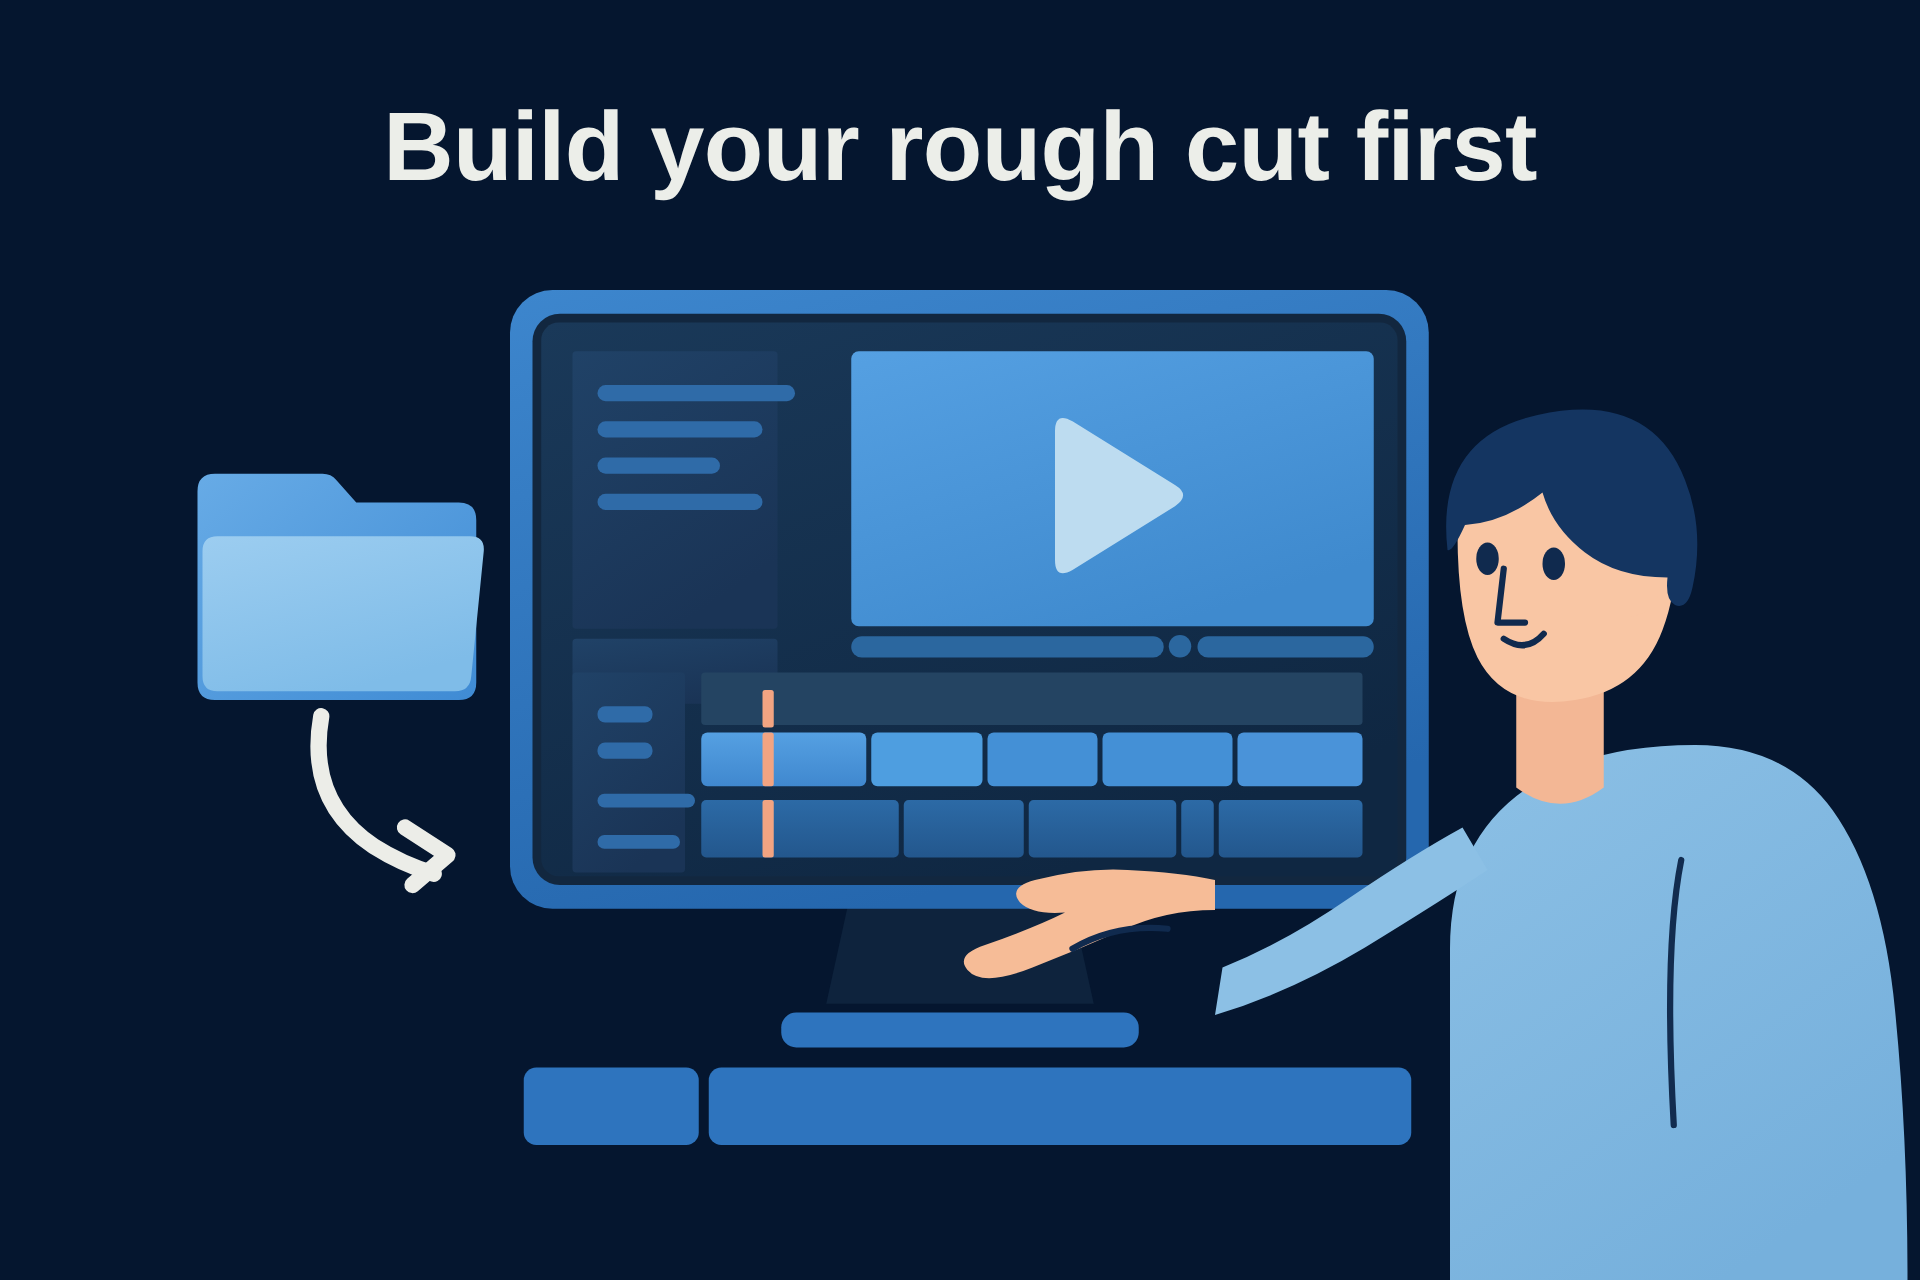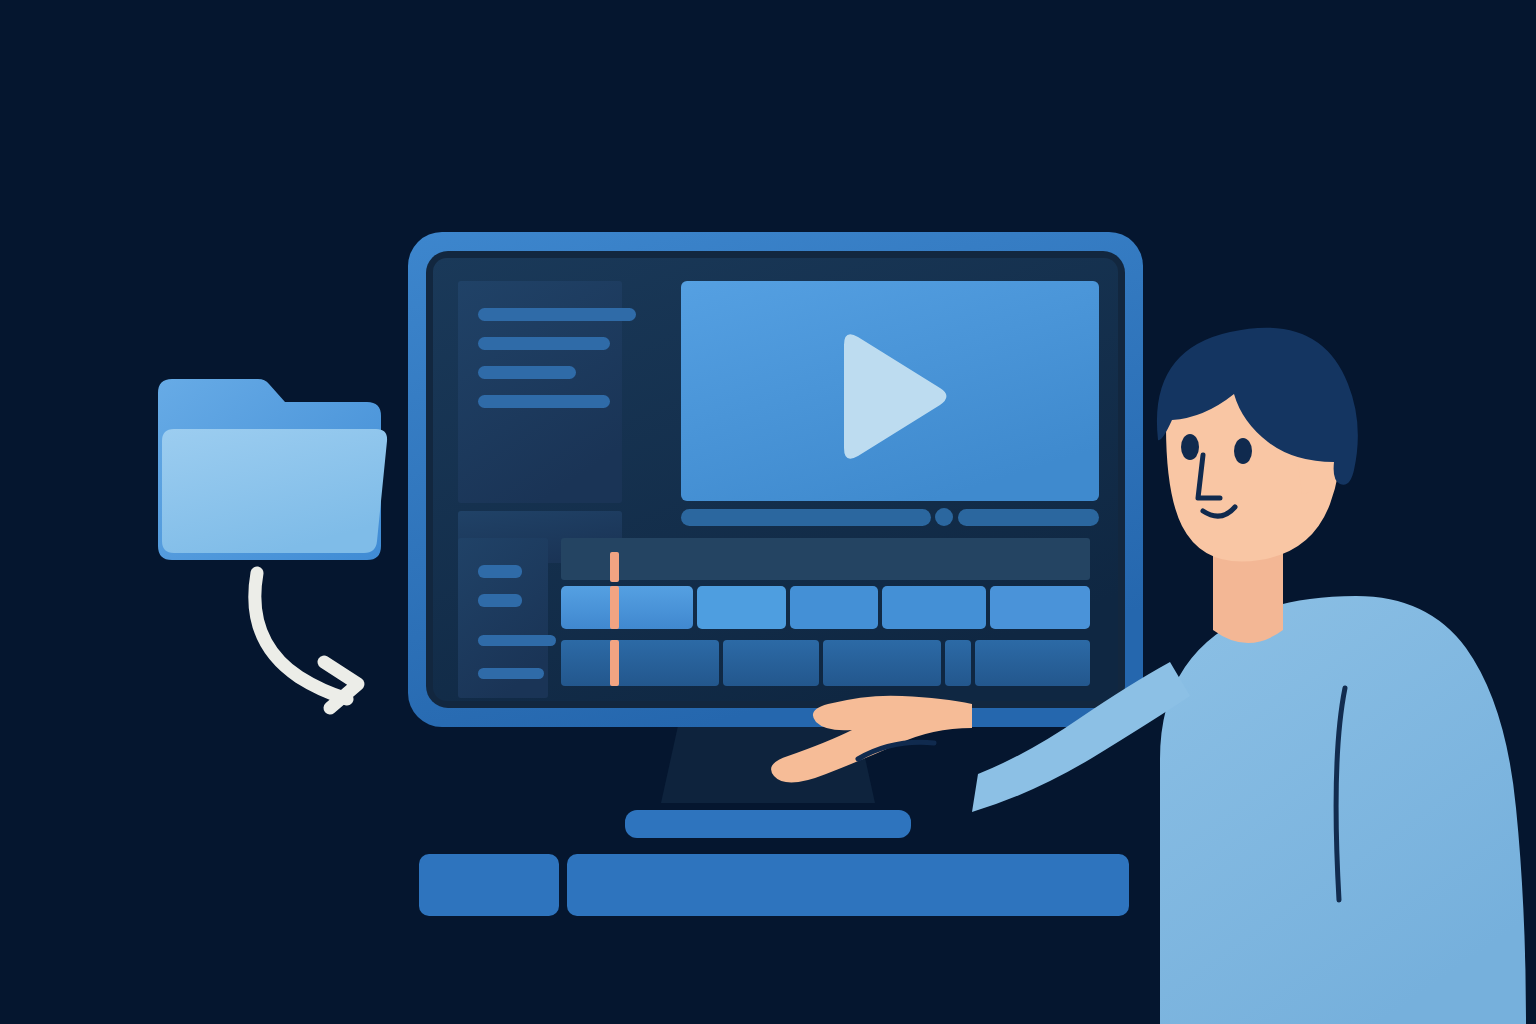--- a/index.html
+++ b/index.html
@@ -36,20 +36,21 @@
     width: 1536px;
     height: 1024px;
     display: block;
   }
 </style>
 </head>
 <body>
 
 <div id="stage">
 
+  <div id="title">Build your rough cut first</div>
 
   <svg class="scene" viewBox="0 0 1536 1024" xmlns="http://www.w3.org/2000/svg">
 
     <defs>
       <linearGradient id="gFolderBack" x1="0" y1="0" x2="1" y2="1">
         <stop offset="0%" stop-color="#67abe6"></stop>
         <stop offset="100%" stop-color="#3f8bd4"></stop>
       </linearGradient>
       <linearGradient id="gFolderFront" x1="0" y1="0" x2="0.5" y2="1">
         <stop offset="0%" stop-color="#9ccdf0"></stop>

